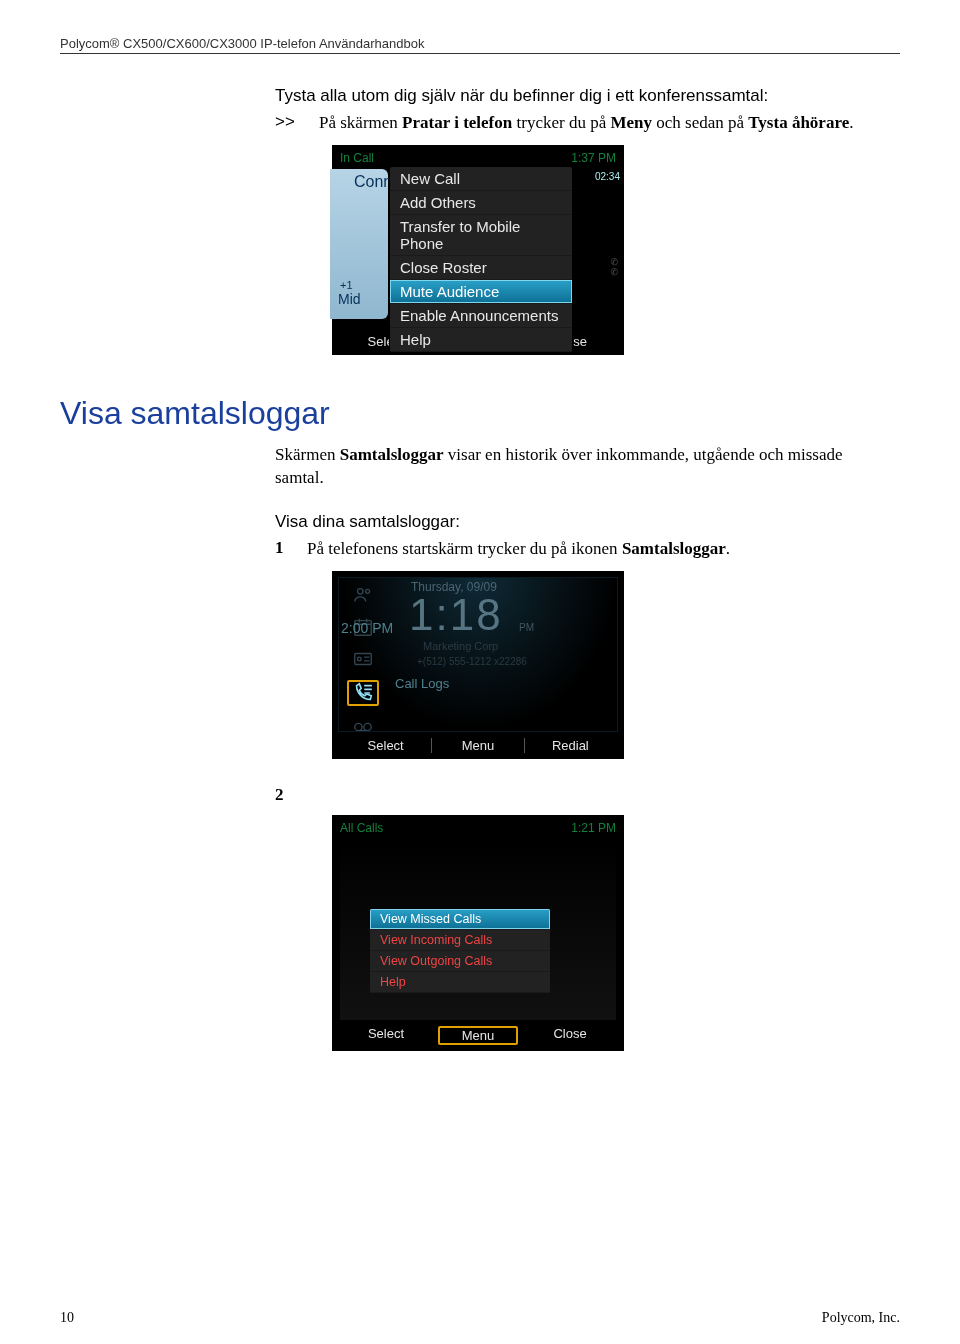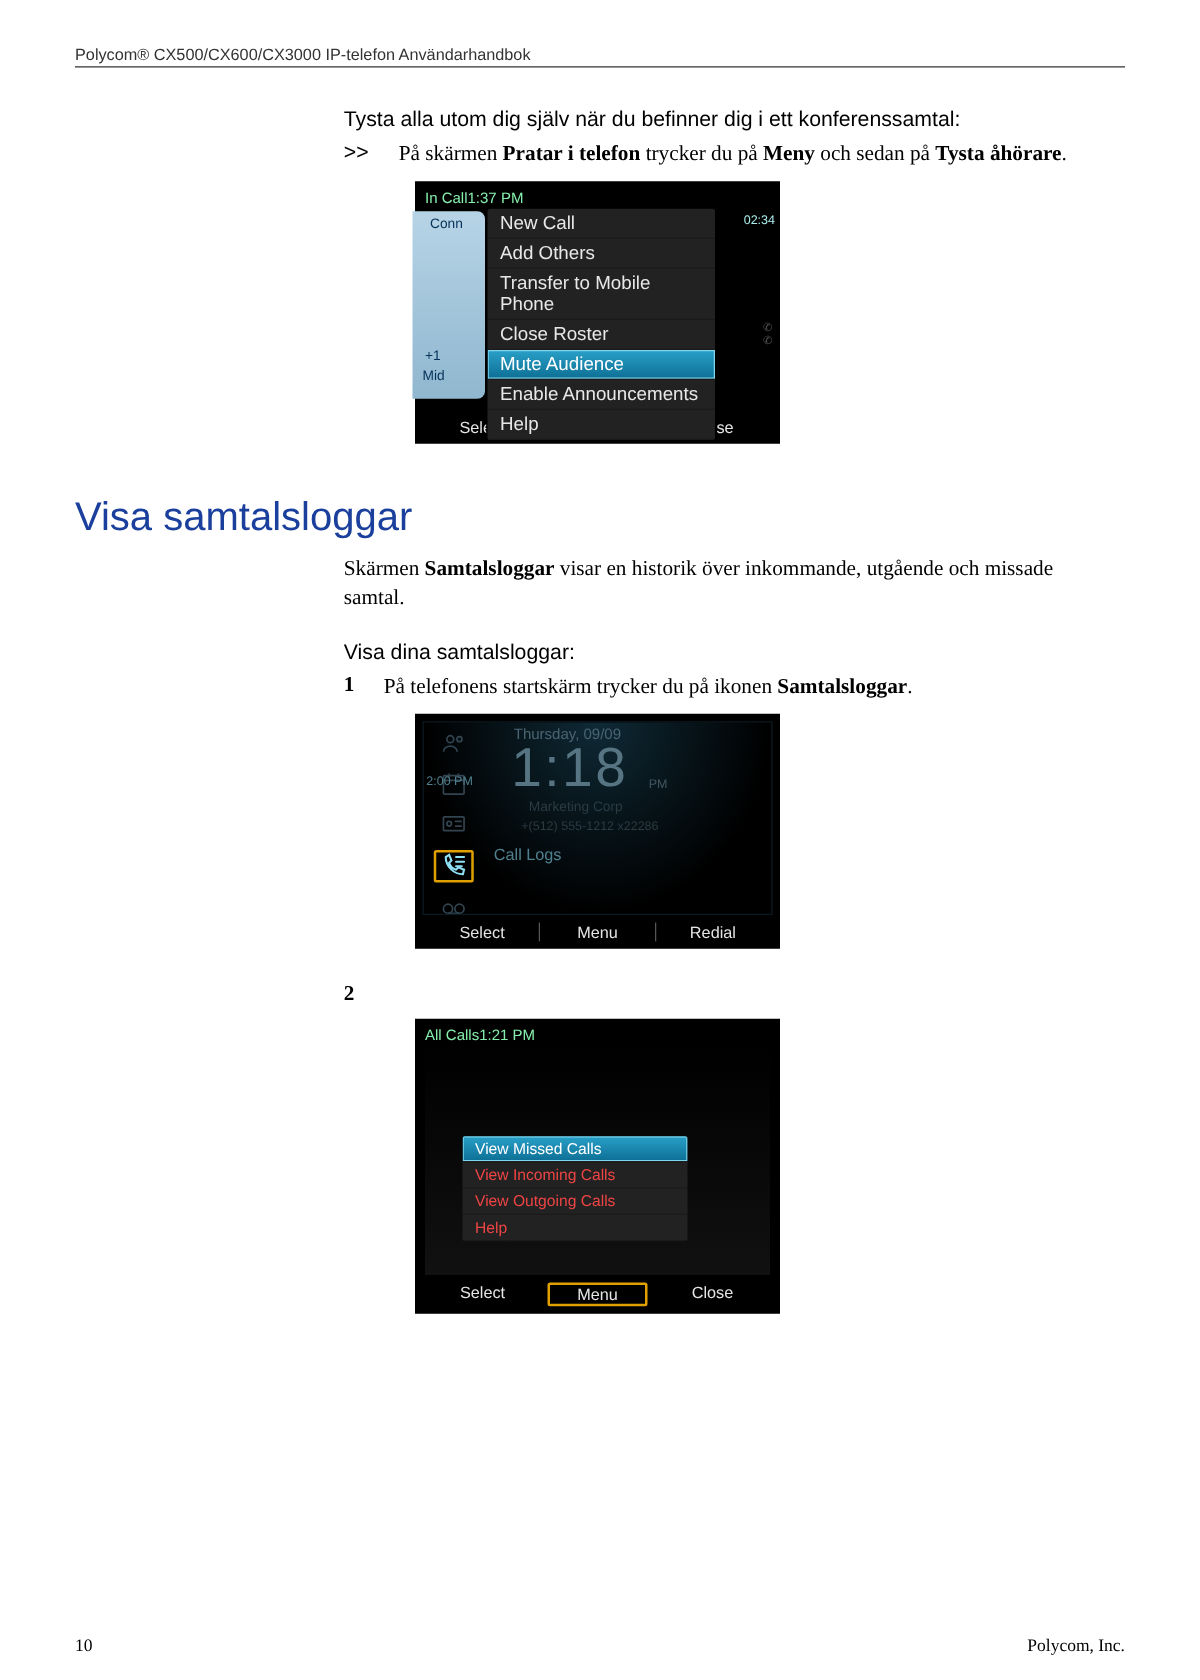--- a/index.html
+++ b/index.html
@@ -84,38 +84,38 @@
   }
   .shot {
     width: 292px;
     background: #000;
     color: #fff;
     font-family: 'Segoe UI', Arial, sans-serif;
     font-size: 12px;
     padding: 6px 8px 6px 8px;
     box-sizing: border-box;
   }
-  .shot .titlebar { display:flex; font-size:12px; color:#86efac; margin-bottom:4px;}
+  .shot .titlebar { display:flex; justify-content:space-between; font-size:12px; color:#15803d; margin-bottom:4px;}
   .shot .softkeys { display:flex; justify-content:space-around; color:#e5e5e5; font-size:13px; margin-top:6px;}
   .softkeys span { flex:1; text-align:center; }
   .softkeys .sep { border-left:1px solid #555; border-right:1px solid #555;}
   
   .s1 {
     height: 210px;
     display:flex; flex-direction:column;
   }
   .s1-body { flex:1; position:relative; background:#000; }
   .s1-left {
     position:absolute; left:-10px; top:0; width:58px; height:150px;
     background: linear-gradient(#b7d4e6,#8fb7cf);
     border-radius: 0 6px 6px 0;
   }
-  .s1-left .lbl { position:absolute; top:4px; left:14px; font-size:11px; color:#06325a;}
+  .s1-left .lbl { position:absolute; top:4px; left:24px; font-size:16px; color:#06325a;}
   .s1-left .plus { position:absolute; bottom:28px; left:10px; font-size:11px; color:#06325a;}
-  .s1-left .mid { position:absolute; bottom:12px; left:8px; font-size:11px; color:#06325a;}
+  .s1-left .mid { position:absolute; bottom:12px; left:8px; font-size:14px; color:#06325a;}
   .s1-menu {
     position:absolute; left:50px; top:-2px; width:182px;
     background:#222;
     border-radius:2px;
     box-shadow: 0 0 0 1px #000;
     overflow:hidden;
   }
   .s1-menu .mi {
     padding:3px 10px; font-size:15px; color:#e8e8e8;
     border-bottom:1px solid #1a1a1a;
@@ -134,21 +134,21 @@
   .s2-icons { position:absolute; left:4px; top:6px; display:flex; flex-direction:column; gap:10px; align-items:center; width:40px;}
   .s2-icons .ic { width:28px; height:22px; color:#314450; display:flex; align-items:center; justify-content:center; }
   .s2-icons .ic svg { width:100%; height:100%; }
   .s2-icons .ic.sel { border:2px solid #e0a000; border-radius:2px; color:#8fdff5;}
   .s2-time { position:absolute; top:2px; left:72px; color:#4a6572; font-size:12px;}
   .s2-big { position:absolute; top:12px; left:70px; color:#567482; font-size:44px; font-weight:300; letter-spacing:2px;}
   .s2-pm { position:absolute; top:44px; left:180px; color:#425662; font-size:10px;}
   .s2-sub { position:absolute; top:62px; left:84px; color:#2b3b43; font-size:11px;}
   .s2-sub2 { position:absolute; top:78px; left:78px; color:#2b3b43; font-size:10px;}
   .s2-label { position:absolute; top:98px; left:56px; color:#50808f; font-size:13px;}
-  .s2-200 { position:absolute; top:42px; left:2px; color:#50808f; font-size:10px;}
+  .s2-200 { position:absolute; top:42px; left:2px; color:#50808f; font-size:14px;}
   
   .s3 { height:236px; display:flex; flex-direction:column; }
   .s3-body { flex:1; background: linear-gradient(#000,#111); position:relative;}
   .s3-menu {
     position:absolute; left:30px; top:70px; width:180px;
     background:#222; border-radius:2px; overflow:hidden;
   }
   .s3-menu .mi { padding:3px 10px; font-size:12.5px; color:#ef4444; border-bottom:1px solid #1a1a1a;}
   .s3-menu .mi.sel { background: linear-gradient(#29a0c8,#0d6f95); box-shadow: inset 0 0 0 1px #7fd6ec; color:#fff;}
   .s3 .softkeys .menu-key { display:inline-block; border:2px solid #e0a000; padding:0 22px; border-radius:2px;}

